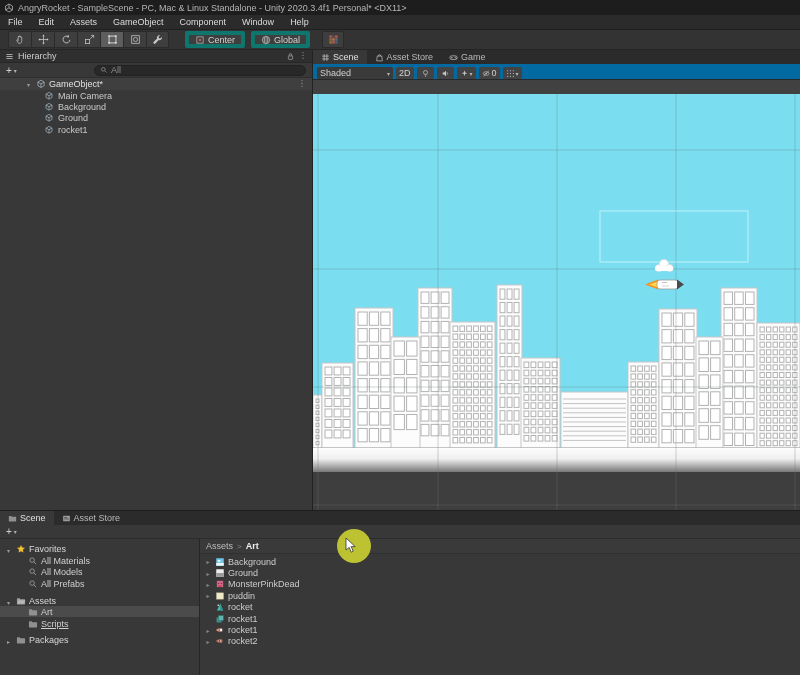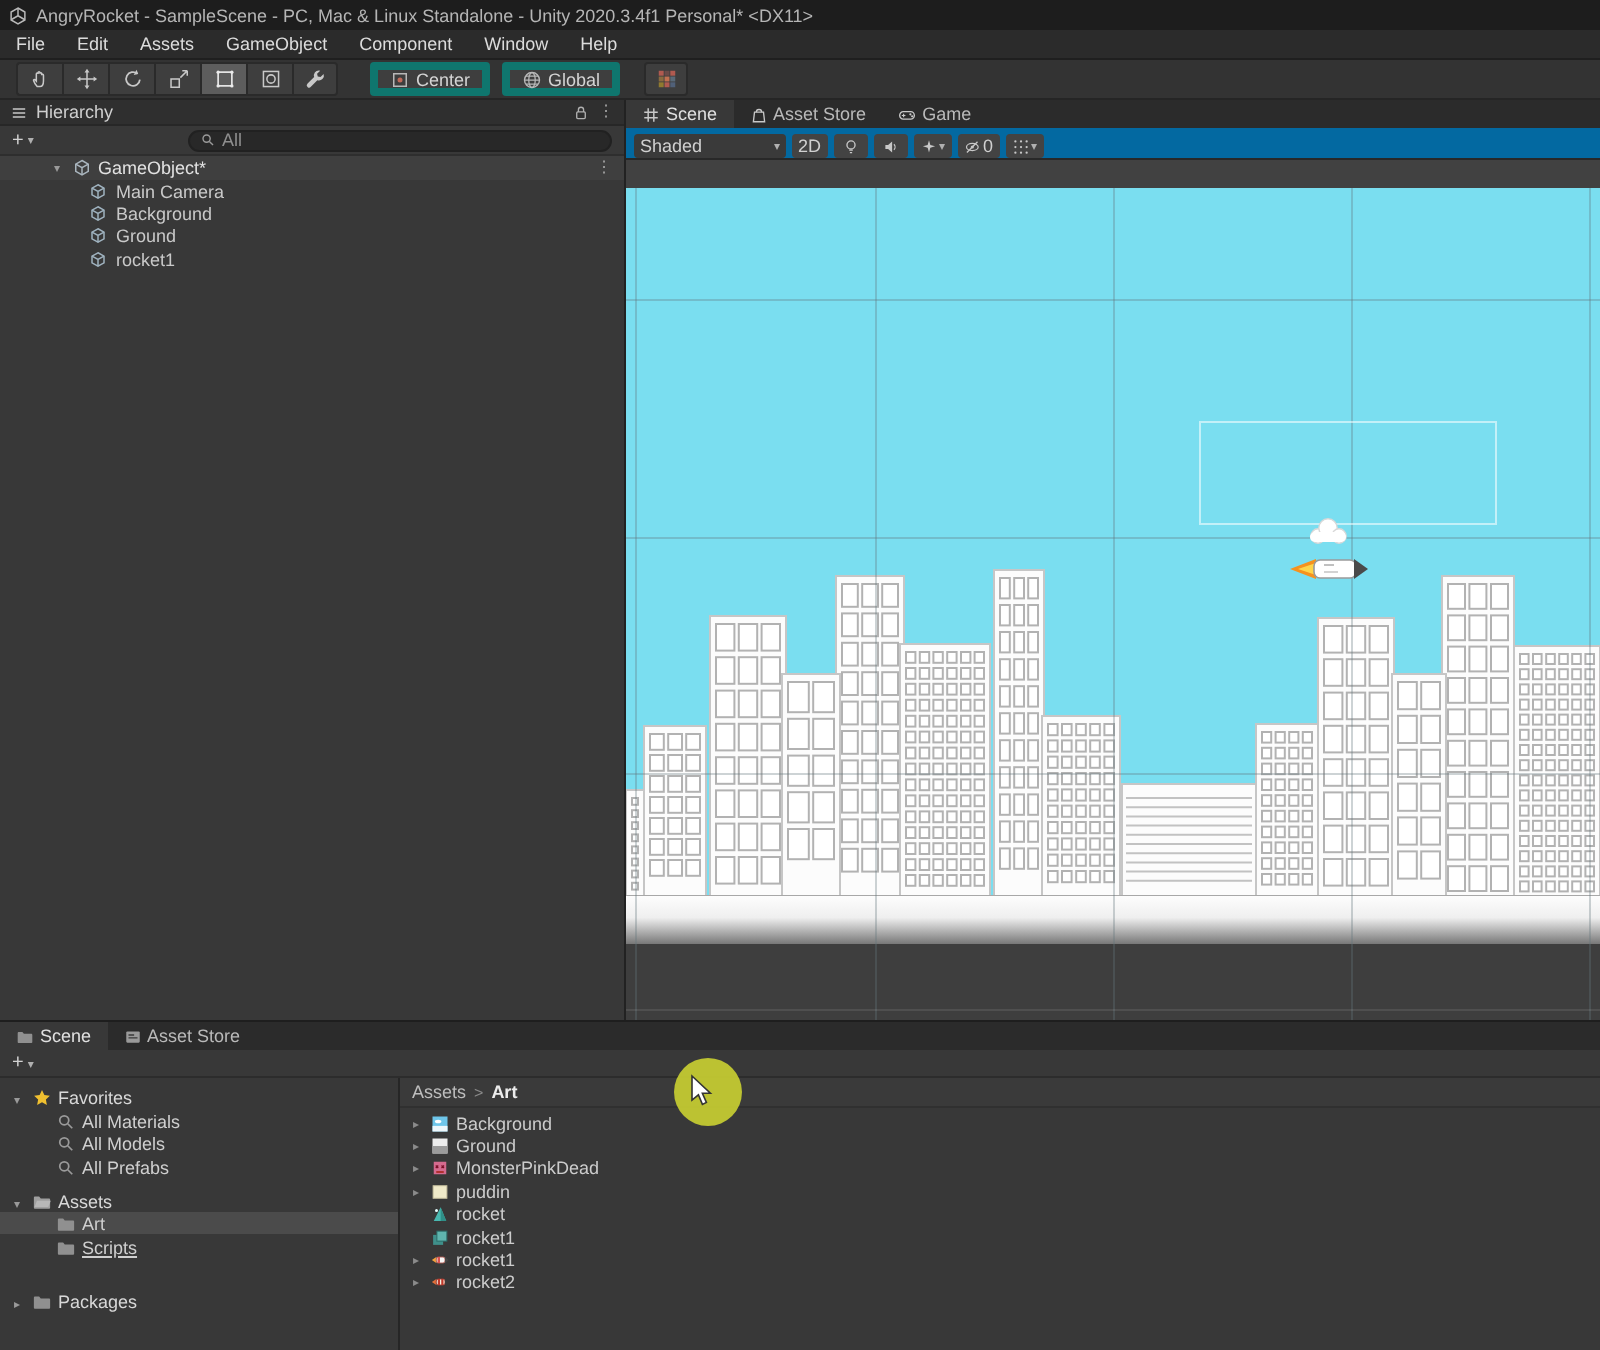--- a/index.html
+++ b/index.html
@@ -945,21 +945,21 @@
             </svg>
             <span>Art</span>
           </div>
           <div class="trow" style="padding-left: 16px; text-decoration: underline;">
             <span class="fold"></span>
             <svg viewBox="0 0 16 16">
               <path d="M1.5 4.6c0-.6.4-1 1-1h3.2L7 5.1h6.5c.6 0 1 .4 1 1v6.3c0 .6-.4 1-1 1h-11c-.6 0-1-.4-1-1z" fill="#909090"></path>
             </svg>
             <span>Scripts</span>
           </div>
-          <div class="trow bold" style="margin-top: 16px; padding-left: 4px;">
+          <div class="trow bold" style="margin-top: 5px; padding-left: 4px;">
             <span class="fold">▸</span>
             <svg viewBox="0 0 16 16">
               <path d="M1.5 4.6c0-.6.4-1 1-1h3.2L7 5.1h6.5c.6 0 1 .4 1 1v6.3c0 .6-.4 1-1 1h-11c-.6 0-1-.4-1-1z" fill="#909090"></path>
             </svg>
             <span>Packages</span>
           </div>
         </div>
       <div class="pdiv"></div>
       <div class="plist">
         <div class="crumbbar">

